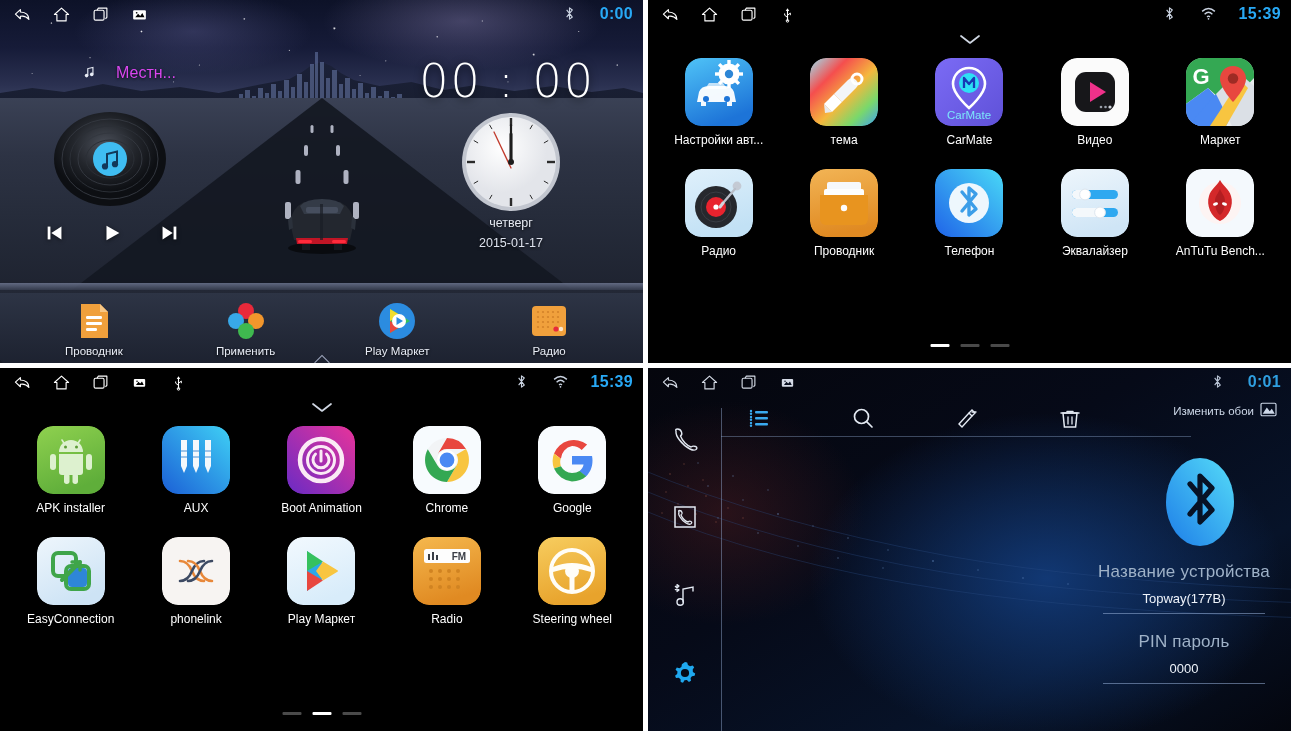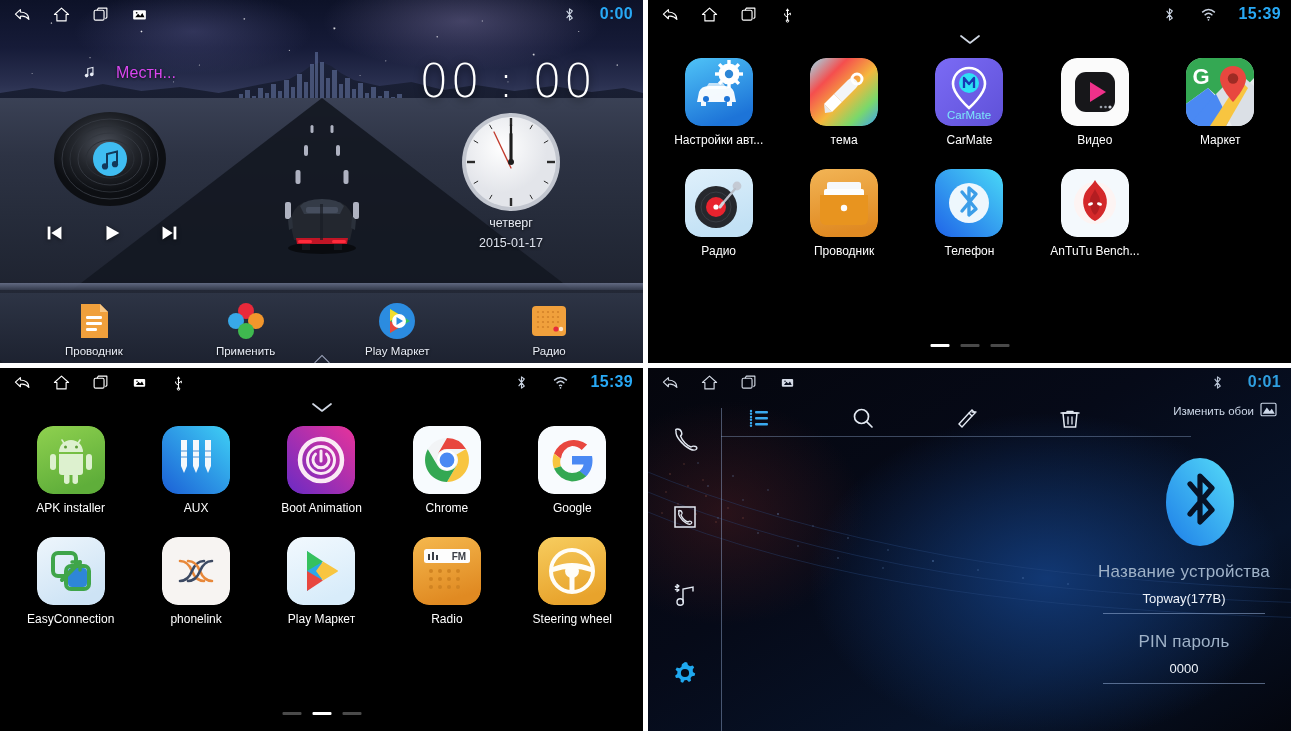--- a/index.html
+++ b/index.html
@@ -20,21 +20,21 @@
   }
   .panel { position:relative; overflow:hidden; background:#000; }
 
   
   .statusbar{
     position:absolute; top:0; left:0; right:0; height:28px;
     display:flex; align-items:center; z-index:40;
     padding:0 10px 0 14px;
   }
   .sb-left{ display:flex; align-items:center; gap:22px; }
-  .sb-right{ margin-left:auto; display:flex; align-items:flex-end; gap:22px; }
+  .sb-right{ margin-left:auto; display:flex; align-items:flex-start; gap:22px; }
   .sb-ic{ width:17px; height:17px; display:block; }
   .sb-ic svg{ display:block; width:100%; height:100%; }
   .sb-time{ color:#28a9f5; font-size:16px; font-weight:bold; letter-spacing:0.3px; }
   .sb-time.dim{ color:#2f9fe0; }
 
   
   #p1 { background:#10141f; }
   .p1-sky{
     position:absolute; left:0; top:0; width:100%; height:105px;
     background:
@@ -696,20 +696,40 @@
                 </linearGradient>
               </defs>
             <rect width="68" height="68" rx="16" fill="url(#g-bt)"></rect>
             <circle cx="34" cy="34" r="20" fill="#eef7fd"></circle>
             <path d="M27 23 L41 40 L34 46 L34 19 L41 25 L27 42" fill="none" stroke="#3c9ee8" stroke-width="3.4" stroke-linejoin="round" stroke-linecap="round"></path>
           </svg>
         </div>
         <div class="name">Телефон</div>
       </div>
 
+      <div class="app">
+        <div class="icon">
+          <svg viewBox="0 0 68 68" width="68" height="68">
+            <defs>
+                <linearGradient id="g-eq" x1="0" y1="0" x2="0.3" y2="1">
+                  <stop offset="0%" stop-color="#eef6fc"></stop>
+                  <stop offset="100%" stop-color="#cfe5f6"></stop>
+                </linearGradient>
+              </defs>
+            <rect width="68" height="68" rx="16" fill="url(#g-eq)"></rect>
+            <rect x="11" y="21" width="46" height="9" rx="4.5" fill="#2ea8f0"></rect>
+            <rect x="11" y="21" width="18" height="9" rx="4.5" fill="#f4f8fb"></rect>
+            <circle cx="24" cy="25.5" r="5.4" fill="#ffffff" stroke="#dde6ef" stroke-width="1"></circle>
+            <rect x="11" y="39" width="46" height="9" rx="4.5" fill="#2ea8f0"></rect>
+            <rect x="11" y="39" width="33" height="9" rx="4.5" fill="#f4f8fb"></rect>
+            <circle cx="39" cy="43.5" r="5.4" fill="#ffffff" stroke="#dde6ef" stroke-width="1"></circle>
+          </svg>
+        </div>
+        <div class="name">Эквалайзер</div>
+      </div>
 
       <div class="app">
         <div class="icon">
           <svg viewBox="0 0 68 68" width="68" height="68">
             <rect width="68" height="68" rx="16" fill="#f4f9fd"></rect>
             <circle cx="34" cy="34" r="21" fill="#fdf4f3"></circle>
             <path d="M34 11 C30 18 25 20 23 27 C20 36 25 48 34 52 C43 48 48 36 45 27 C43 20 38 18 34 11Z" fill="#d4282a"></path>
             <path d="M34 20 C32 25 29 27 29 32 C29 39 31 44 34 46 C37 44 39 39 39 32 C39 27 36 25 34 20Z" fill="#b31d21"></path>
             <ellipse cx="29.5" cy="35" rx="2.6" ry="1.6" fill="#fff" transform="rotate(-18 29.5 35)"></ellipse>
             <ellipse cx="38.5" cy="35" rx="2.6" ry="1.6" fill="#fff" transform="rotate(18 38.5 35)"></ellipse>

